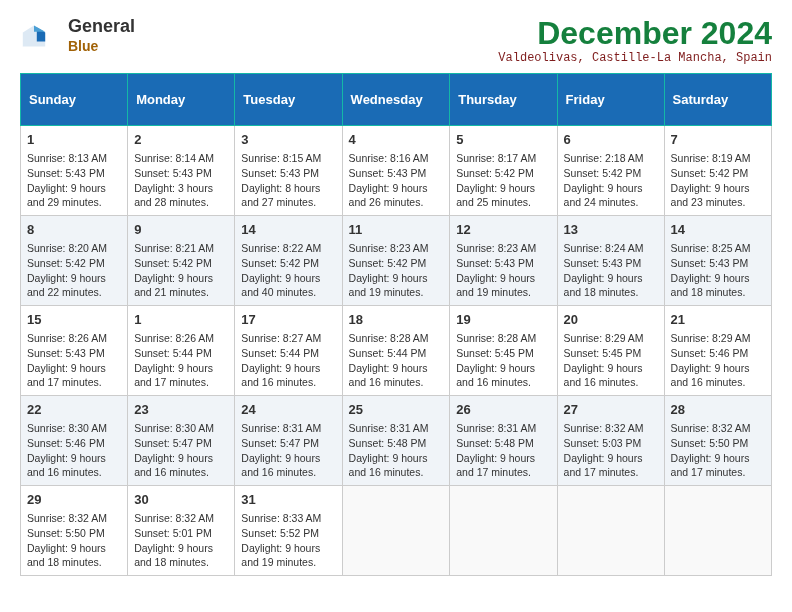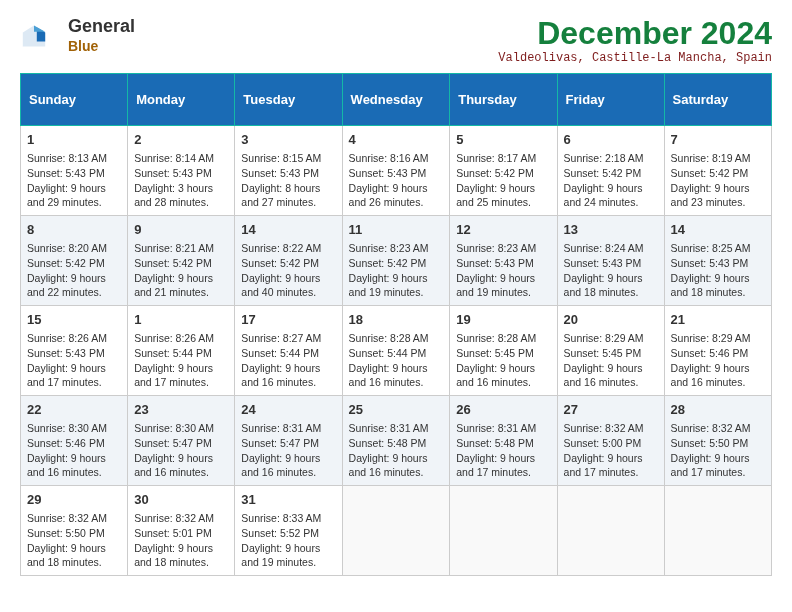--- a/index.html
+++ b/index.html
@@ -286,21 +286,21 @@
         </td>
         <td>
           <span class="day-num">26</span>
           <div>Sunrise: 8:31 AM</div>
           <div>Sunset: 5:48 PM</div>
           <div>Daylight: 9 hours and 17 minutes.</div>
         </td>
         <td>
           <span class="day-num">27</span>
           <div>Sunrise: 8:32 AM</div>
-          <div>Sunset: 5:00 PM</div>
+          <div>Sunset: 5:03 PM</div>
           <div>Daylight: 9 hours and 17 minutes.</div>
         </td>
         <td>
           <span class="day-num">28</span>
           <div>Sunrise: 8:32 AM</div>
           <div>Sunset: 5:50 PM</div>
           <div>Daylight: 9 hours and 17 minutes.</div>
         </td>
       </tr>
       <tr>

